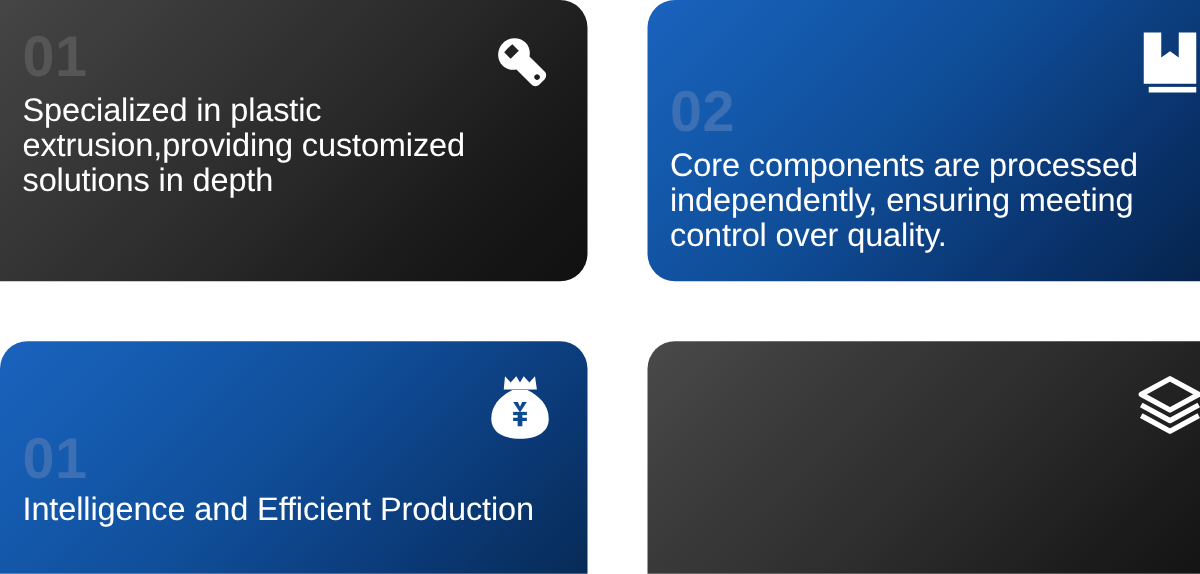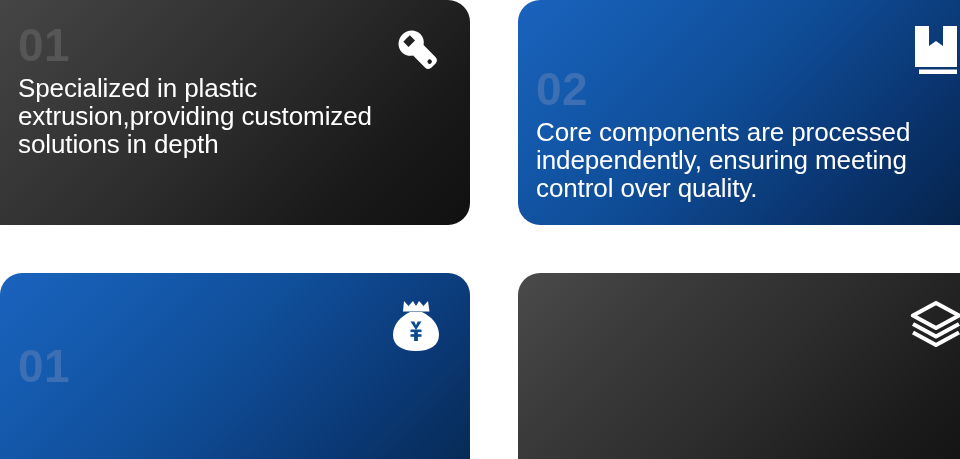--- a/index.html
+++ b/index.html
@@ -135,20 +135,21 @@
     <div class="card-icon">
       <svg width="46" height="50" viewBox="0 0 46 50" aria-hidden="true">
         <path d="M2 1 h14 v20 l7 -5 7 5 v-20 h14 v41 h-42 z" fill="#ffffff"></path>
         <rect x="6" y="44.5" width="38" height="4.5" fill="#ffffff"></rect>
       </svg>
     </div>
   </div>
 
   <div class="card c3">
     <div class="card-number">01</div>
+    <p class="card-text">Intelligence and Efficient Production</p>
     <div class="card-icon">
       <svg width="52" height="54" viewBox="0 0 52 54" aria-hidden="true">
         <path d="M14 2 l4.5 5 4.5 -5 3 5 3 -5 4.5 5 4.5 -5 1.5 10.5 -26.5 0 z" fill="#ffffff"></path>
         <path d="M20 13 c-9 4.5 -17 12 -17 23 0 10 8.5 16 23 16 14.5 0 23 -6 23 -16 0 -11 -8 -18.5 -17 -23 z" fill="#ffffff"></path>
         <g fill="#0c4a92">
           <polygon points="26,31 20.5,22.5 24.3,22.5 26,26.3 27.7,22.5 31.5,22.5"></polygon>
           <rect x="20.5" y="30.5" width="11" height="2.6"></rect>
           <rect x="20.5" y="35.2" width="11" height="2.6"></rect>
           <rect x="24.1" y="31" width="3.8" height="11"></rect>
         </g>

